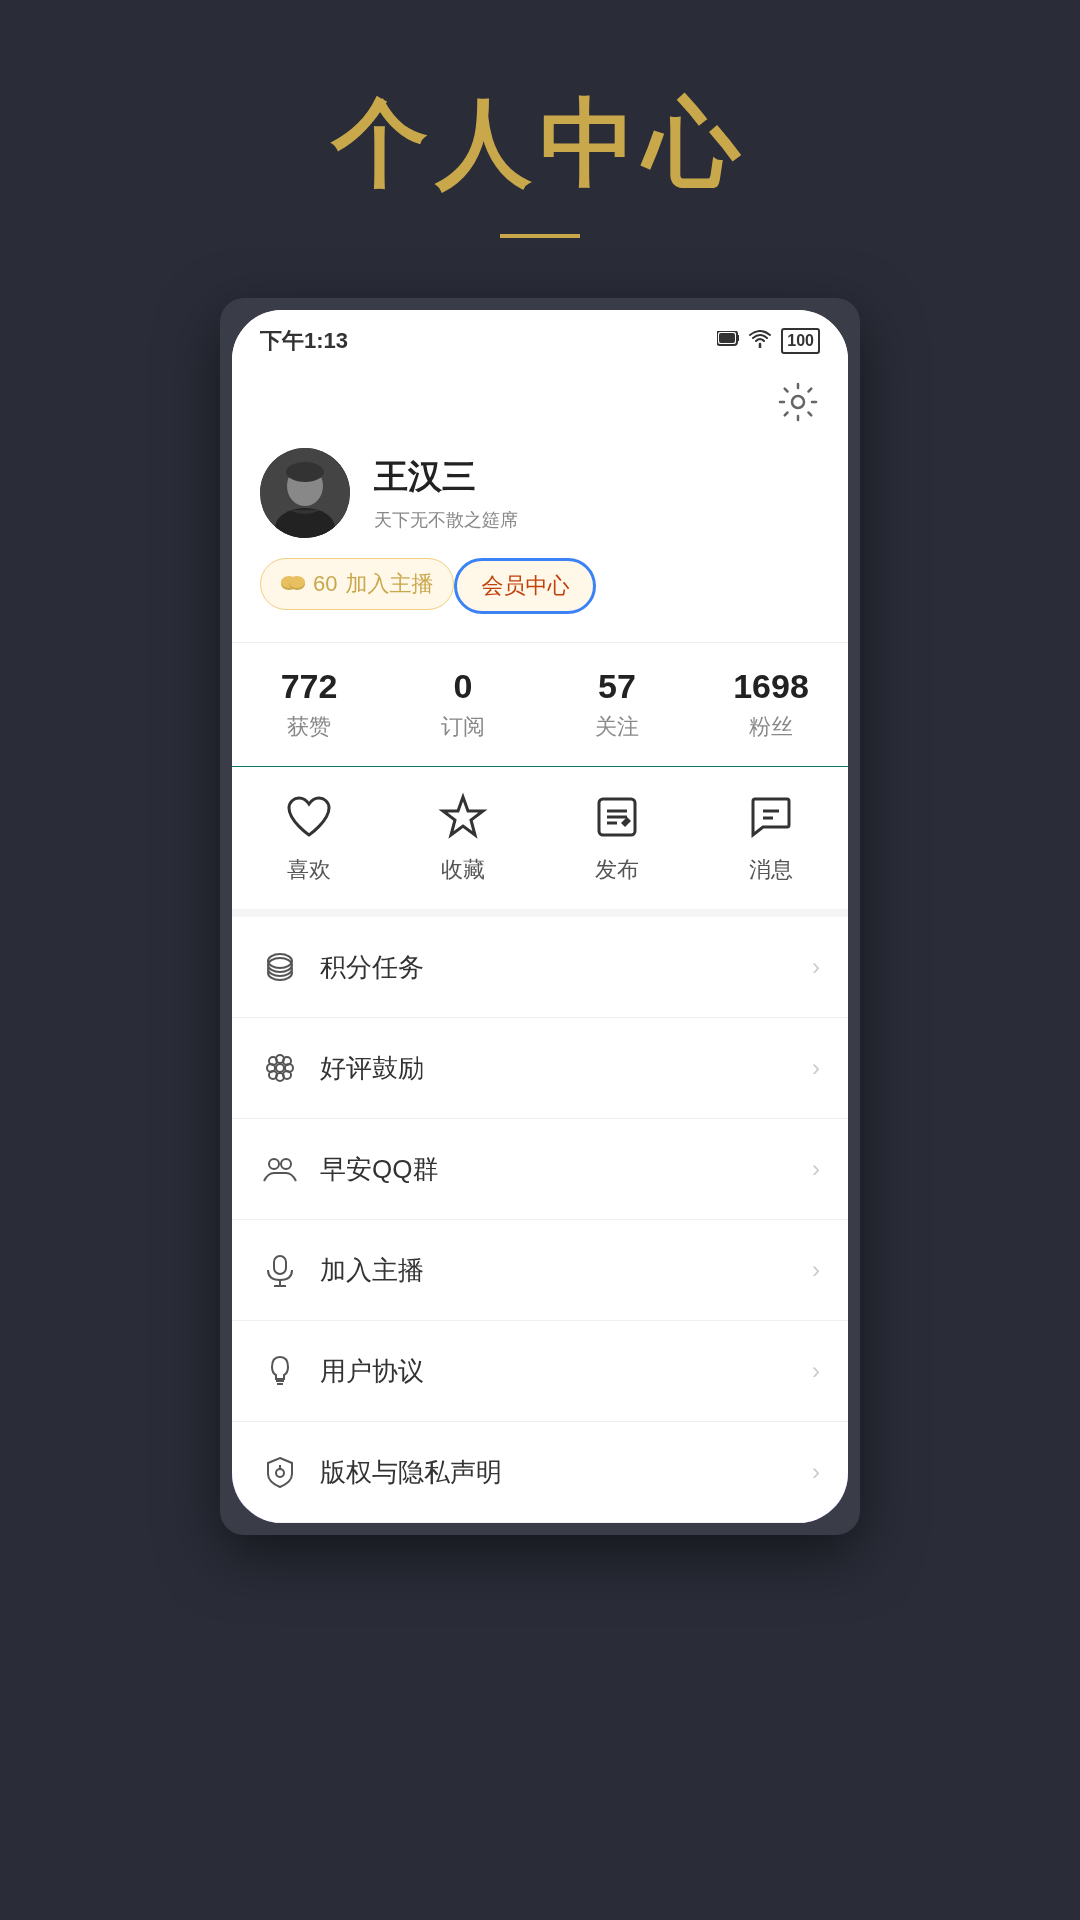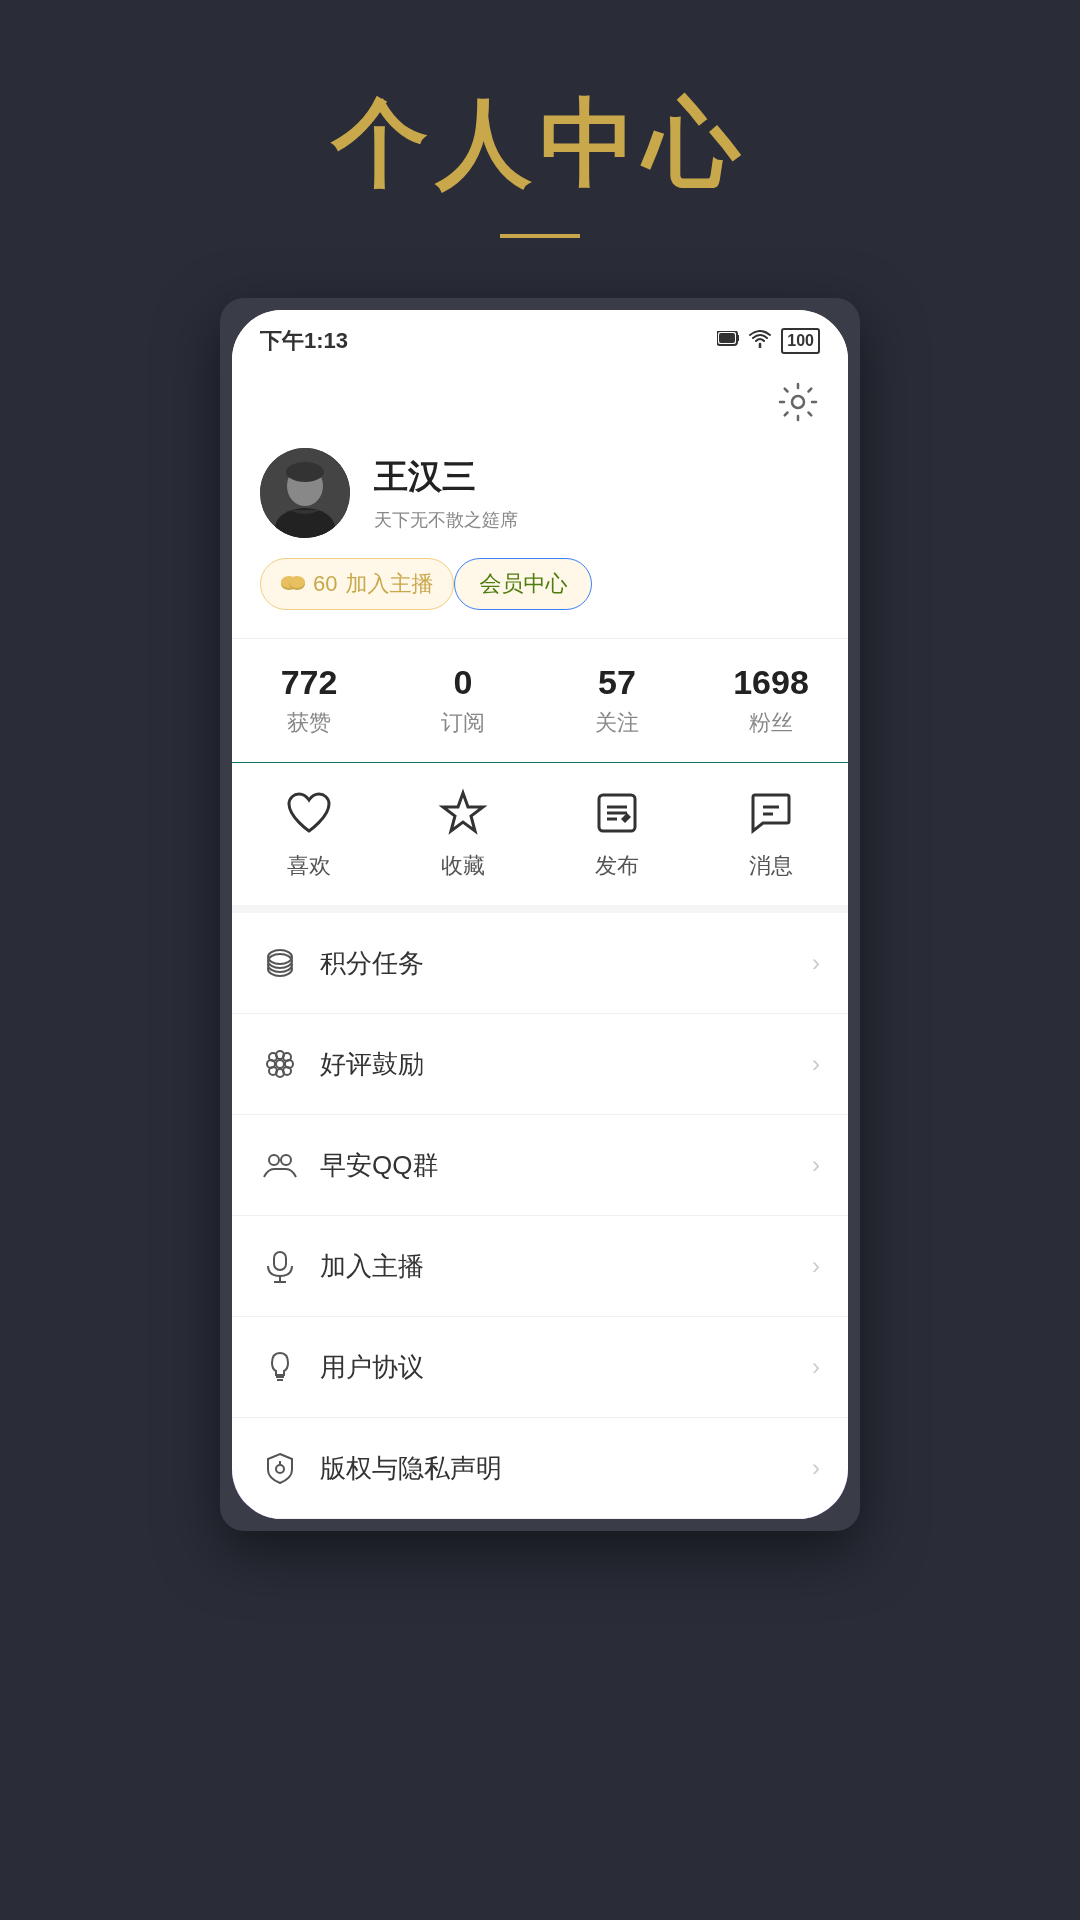--- a/index.html
+++ b/index.html
@@ -176,25 +176,25 @@
       background: #fff8e8;
       border: 1px solid #f0d080;
       border-radius: 30px;
       padding: 10px 20px;
       font-size: 22px;
       color: #c9a84c;
     }
 
     .badge-vip {
       background: #fff8e8;
-      border: 1px solid #3b82f6;
+      border: 3px solid #3b82f6;
       border-radius: 30px;
       padding: 10px 24px;
       font-size: 22px;
-      color: #4d7c0f;
+      color: #c2410c;
     }
 
     
     .stats-section {
       background: #fff;
       border-top: 1px solid #f0f0f0;
       display: flex;
       padding: 24px 0;
     }
 

